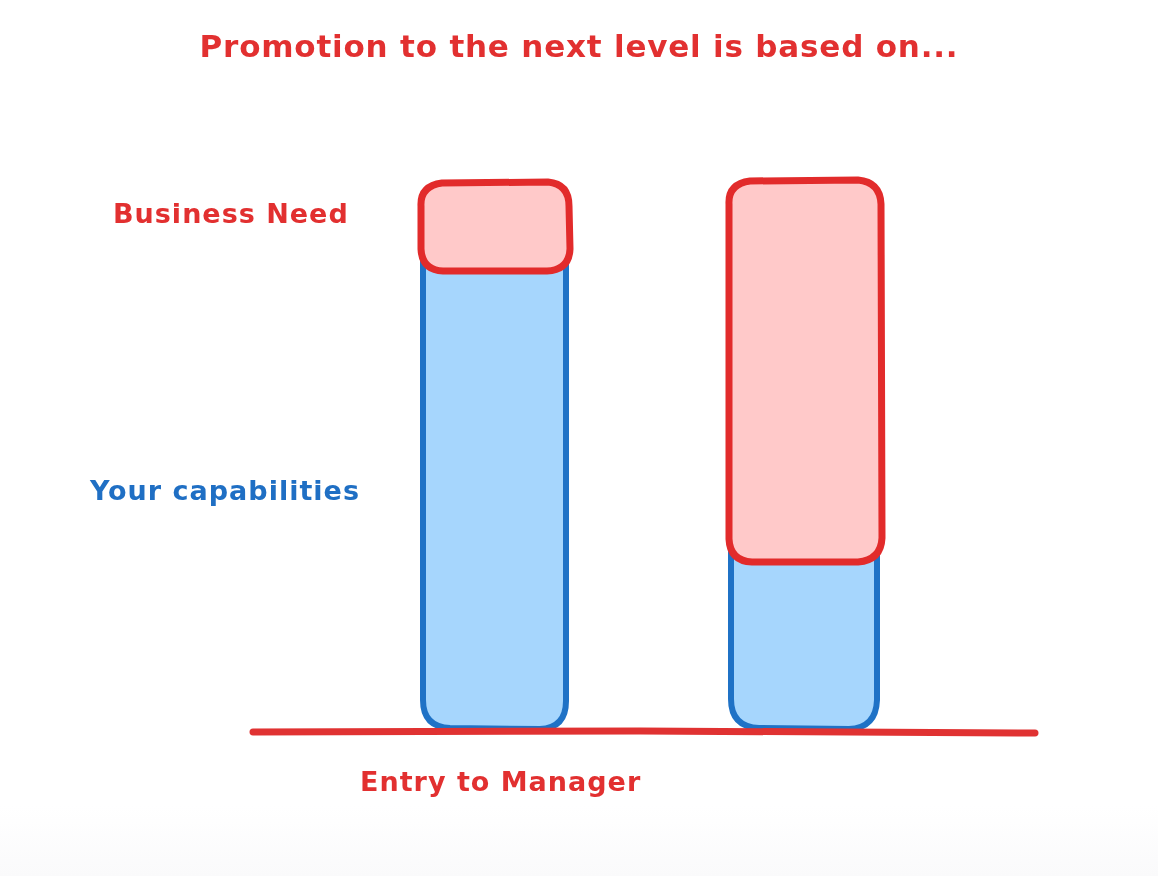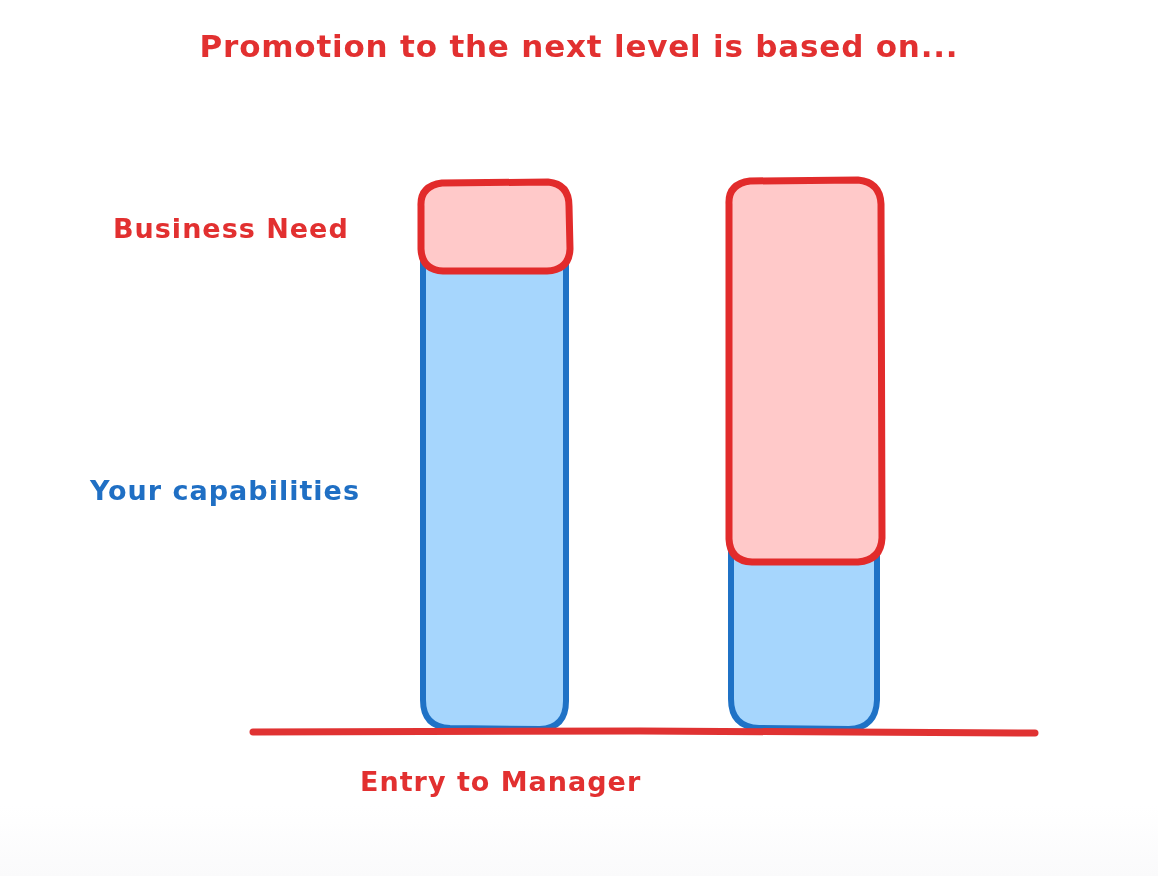--- a/index.html
+++ b/index.html
@@ -32,21 +32,21 @@
     left: 0;
     right: 0;
     top: 28px;
     text-align: center;
     font-size: 31px;
     color: #e23030;
     letter-spacing: 0.8px;
   }
   #legend-business-need {
     left: 113px;
-    top: 213px;
+    top: 198px;
     font-size: 27px;
     color: #e23030;
     letter-spacing: 1px;
   }
   #legend-your-capabilities {
     left: 90px;
     top: 475px;
     font-size: 27px;
     color: #1f6fc4;
     letter-spacing: 1px;

